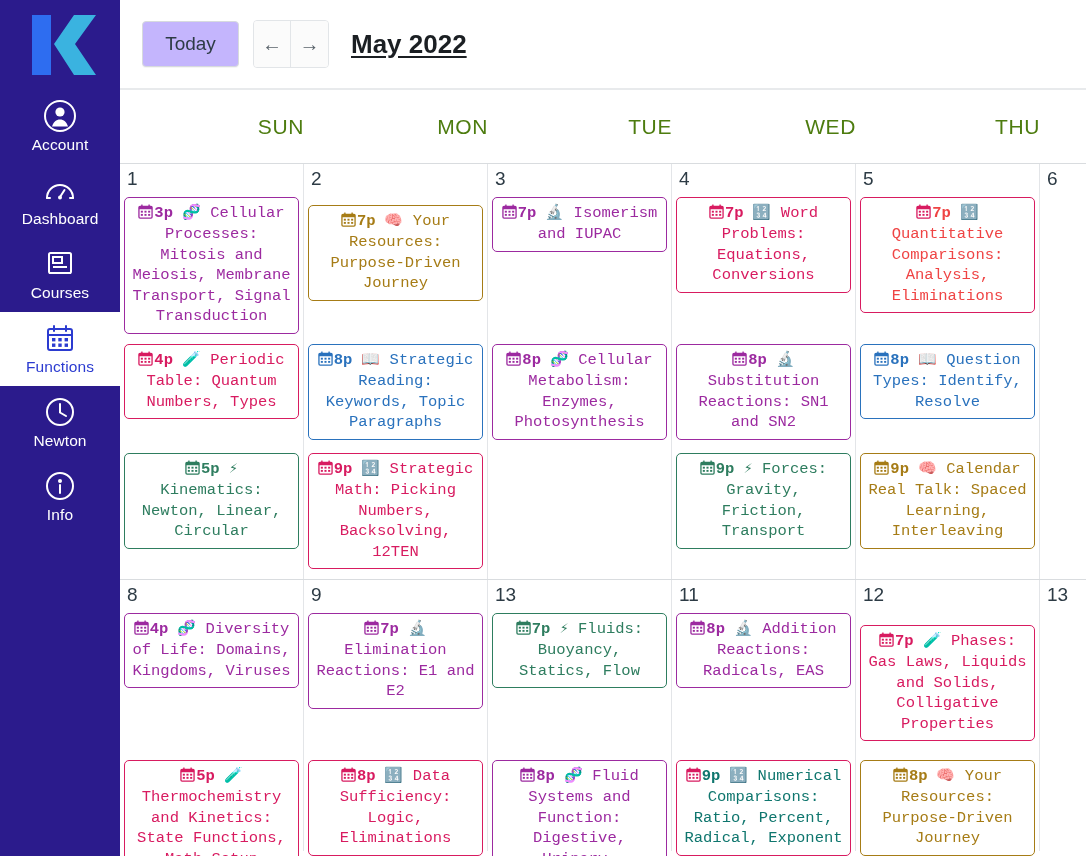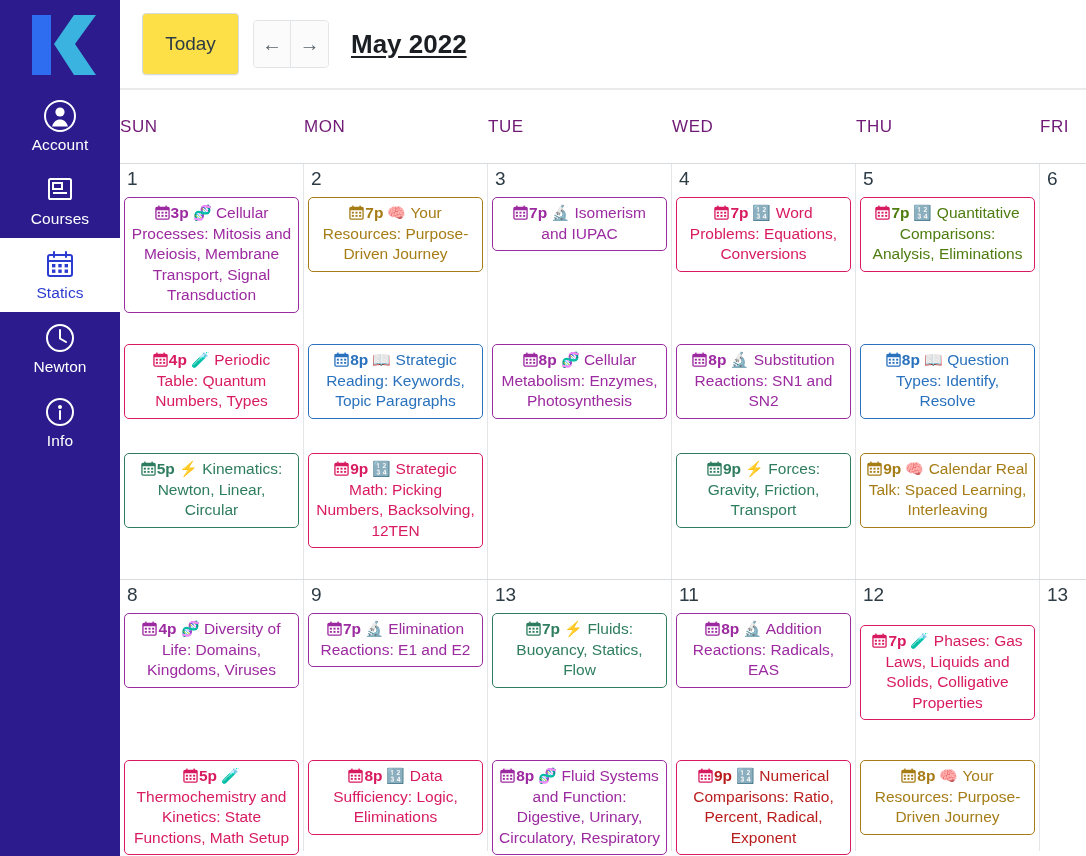--- a/index.html
+++ b/index.html
@@ -69,24 +69,24 @@
     overflow: hidden;
   }
   .toolbar {
     height: 88px;
     display: flex;
     align-items: center;
     padding-left: 22px;
     gap: 0;
   }
   .btn-today {
-    height: 62px;
+    height: 46px;
     min-width: 97px;
     padding: 0 17px;
-    background: #fde047;
+    background: #c4b5fd;
     border: 1px solid #d7dade;
     border-radius: 4px;
     font-size: 19px;
     color: #2d3b45;
     font-family: "Liberation Sans", sans-serif;
     cursor: pointer;
     box-shadow: 0 1px 0 rgba(0,0,0,.04);
   }
   .arrow-group {
     display: flex;
@@ -119,24 +119,24 @@
   }
 
   .dow-row {
     height: 75px;
     border-top: 2px solid #e8eaec;
     display: flex;
     align-items: center;
   }
   .dow {
     flex: 0 0 184px;
-    text-align: left;
-    font-size: 17px;
+    text-align: right;
+    font-size: 21px;
     letter-spacing: .6px;
-    color: #701a75;
+    color: #4d7c0f;
   }
 
   .grid { position: relative; }
   .week {
     display: flex;
     border-top: 1px solid #d9dcdf;
     position: relative;
   }
   .week.w1 { height: 416px; }
   .week.w2 { height: 272px; }
@@ -145,21 +145,21 @@
     border-right: 1px solid #e3e5e8;
     position: relative;
     padding: 0;
   }
   .daynum {
     font-size: 19px;
     color: #2d3b45;
     padding: 5px 0 0 7px;
     line-height: 1;
   }
-  .slots { position: absolute; left: 0; right: 0; top: 33px; bottom: 0; }
+  .slots { position: absolute; left: 0; right: 0; top: 33px; bottom: 0; font-family: Liberation Mono, monospace; }
   .slot {
     position: absolute;
     left: 4px; right: 4px;
   }
   .event {
     border: 1.5px solid #888;
     border-radius: 5px;
     background: #fff;
     padding: 5px 6px 6px 6px;
     text-align: center;
@@ -190,20 +190,29 @@
       </div>
     </div>
     <div id="nav-items">
         <a class="nav-item">
           <span class="nav-icon"><svg viewBox="0 0 34 34">
               <circle cx="17" cy="17" r="15" stroke="#ffffff" fill="none" stroke-width="2"></circle>
               <circle cx="17" cy="13" r="4.6" fill="#ffffff" stroke="none"></circle>
               <path d="M9 27.5c1.4-4.6 4.3-7 8-7s6.6 2.4 8 7" fill="#ffffff" stroke="none"></path>
             </svg></span>
           <span class="nav-label">Account</span>
+        </a>
+        <a class="nav-item">
+          <span class="nav-icon"><svg viewBox="0 0 34 34">
+              <path d="M4 25a13 13 0 0126 0" stroke="#ffffff" fill="none" stroke-width="2" stroke-linecap="round"></path>
+              <path d="M4 25h3M27 25h3" stroke="#ffffff" fill="none" stroke-width="2" stroke-linecap="round"></path>
+              <path d="M17 24l4.5-7" stroke="#ffffff" fill="none" stroke-width="2" stroke-linecap="round"></path>
+              <circle cx="17" cy="24.5" r="2" fill="#ffffff" stroke="none"></circle>
+            </svg></span>
+          <span class="nav-label">Dashboard</span>
         </a>
         <a class="nav-item">
           <span class="nav-icon"><svg viewBox="0 0 34 34">
               <rect x="6" y="6" width="22" height="20" rx="1.5" stroke="#ffffff" fill="none" stroke-width="2"></rect>
               <rect x="10" y="10" width="9" height="6" stroke="#ffffff" fill="none" stroke-width="2"></rect>
               <path d="M10 20h14M6 26h22" stroke="#ffffff" fill="none" stroke-width="2"></path>
             </svg></span>
           <span class="nav-label">Courses</span>
         </a>
         <a class="nav-item active">
@@ -213,21 +222,21 @@
               <path d="M11 5v5M23 5v5" stroke="#2b3bd0" fill="none" stroke-width="2" stroke-linecap="round"></path>
               <g fill="#2b3bd0">
                 <rect x="9" y="17" width="3.4" height="3.4"></rect>
                 <rect x="15.3" y="17" width="3.4" height="3.4"></rect>
                 <rect x="21.6" y="17" width="3.4" height="3.4"></rect>
                 <rect x="9" y="22.5" width="3.4" height="3.4"></rect>
                 <rect x="15.3" y="22.5" width="3.4" height="3.4"></rect>
                 <rect x="21.6" y="22.5" width="3.4" height="3.4"></rect>
               </g>
             </svg></span>
-          <span class="nav-label">Statics</span>
+          <span class="nav-label">Functions</span>
         </a>
         <a class="nav-item">
           <span class="nav-icon"><svg viewBox="0 0 34 34">
               <circle cx="17" cy="17" r="13" stroke="#ffffff" fill="none" stroke-width="2"></circle>
               <path d="M17 9v8.5l6 3.5" stroke="#ffffff" fill="none" stroke-width="2" stroke-linecap="round"></path>
             </svg></span>
           <span class="nav-label">Newton</span>
         </a>
         <a class="nav-item">
           <span class="nav-icon"><svg viewBox="0 0 34 34">
@@ -311,21 +320,21 @@
                       <rect x="6.9" y="10.6" width="2.2" height="2"></rect>
                       <rect x="10.8" y="10.6" width="2.2" height="2"></rect>
                     </g>
                   </svg><span class="etime">5p</span> <span class="emo">⚡</span> <span>Kinematics: Newton, Linear, Circular</span></div>
               </div>
             </div>
           </div>
           <div class="daycell">
             <div class="daynum">2</div>
             <div class="slots">
-              <div class="slot" style="top:0px">
+              <div class="slot" style="top:8px">
                 <div class="event" style="border-color:#a67c16;color:#a67c16"><svg class="cal-ico" width="15" height="15" viewBox="0 0 16 16">
                     <rect x="1" y="2.6" width="14" height="12.4" rx="1.2" fill="none" stroke="#a67c16" stroke-width="1.4"></rect>
                     <rect x="1" y="2.6" width="14" height="3" fill="#a67c16"></rect>
                     <rect x="3.4" y="0.6" width="1.5" height="3" fill="#a67c16"></rect>
                     <rect x="11.1" y="0.6" width="1.5" height="3" fill="#a67c16"></rect>
                     <g fill="#a67c16">
                       <rect x="3" y="7.2" width="2.2" height="2"></rect>
                       <rect x="6.9" y="7.2" width="2.2" height="2"></rect>
                       <rect x="10.8" y="7.2" width="2.2" height="2"></rect>
                       <rect x="3" y="10.6" width="2.2" height="2"></rect>
@@ -455,21 +464,21 @@
                       <rect x="10.8" y="10.6" width="2.2" height="2"></rect>
                     </g>
                   </svg><span class="etime">9p</span> <span class="emo">⚡</span> <span>Forces: Gravity, Friction, Transport</span></div>
               </div>
             </div>
           </div>
           <div class="daycell">
             <div class="daynum">5</div>
             <div class="slots">
               <div class="slot" style="top:0px">
-                <div class="event" style="border-color:#d81b60;color:#4d7c0f"><svg class="cal-ico" width="15" height="15" viewBox="0 0 16 16">
+                <div class="event" style="border-color:#d81b60;color:#ef4444"><svg class="cal-ico" width="15" height="15" viewBox="0 0 16 16">
                     <rect x="1" y="2.6" width="14" height="12.4" rx="1.2" fill="none" stroke="#d81b60" stroke-width="1.4"></rect>
                     <rect x="1" y="2.6" width="14" height="3" fill="#d81b60"></rect>
                     <rect x="3.4" y="0.6" width="1.5" height="3" fill="#d81b60"></rect>
                     <rect x="11.1" y="0.6" width="1.5" height="3" fill="#d81b60"></rect>
                     <g fill="#d81b60">
                       <rect x="3" y="7.2" width="2.2" height="2"></rect>
                       <rect x="6.9" y="7.2" width="2.2" height="2"></rect>
                       <rect x="10.8" y="7.2" width="2.2" height="2"></rect>
                       <rect x="3" y="10.6" width="2.2" height="2"></rect>
                       <rect x="6.9" y="10.6" width="2.2" height="2"></rect>
@@ -641,21 +650,21 @@
                       <rect x="3" y="7.2" width="2.2" height="2"></rect>
                       <rect x="6.9" y="7.2" width="2.2" height="2"></rect>
                       <rect x="10.8" y="7.2" width="2.2" height="2"></rect>
                       <rect x="3" y="10.6" width="2.2" height="2"></rect>
                       <rect x="6.9" y="10.6" width="2.2" height="2"></rect>
                       <rect x="10.8" y="10.6" width="2.2" height="2"></rect>
                     </g>
                   </svg><span class="etime">8p</span> <span class="emo">🔬</span> <span>Addition Reactions: Radicals, EAS</span></div>
               </div>
               <div class="slot" style="top:147px">
-                <div class="event" style="border-color:#d81b60;color:#b91c1c"><svg class="cal-ico" width="15" height="15" viewBox="0 0 16 16">
+                <div class="event" style="border-color:#d81b60;color:#0f766e"><svg class="cal-ico" width="15" height="15" viewBox="0 0 16 16">
                     <rect x="1" y="2.6" width="14" height="12.4" rx="1.2" fill="none" stroke="#d81b60" stroke-width="1.4"></rect>
                     <rect x="1" y="2.6" width="14" height="3" fill="#d81b60"></rect>
                     <rect x="3.4" y="0.6" width="1.5" height="3" fill="#d81b60"></rect>
                     <rect x="11.1" y="0.6" width="1.5" height="3" fill="#d81b60"></rect>
                     <g fill="#d81b60">
                       <rect x="3" y="7.2" width="2.2" height="2"></rect>
                       <rect x="6.9" y="7.2" width="2.2" height="2"></rect>
                       <rect x="10.8" y="7.2" width="2.2" height="2"></rect>
                       <rect x="3" y="10.6" width="2.2" height="2"></rect>
                       <rect x="6.9" y="10.6" width="2.2" height="2"></rect>

